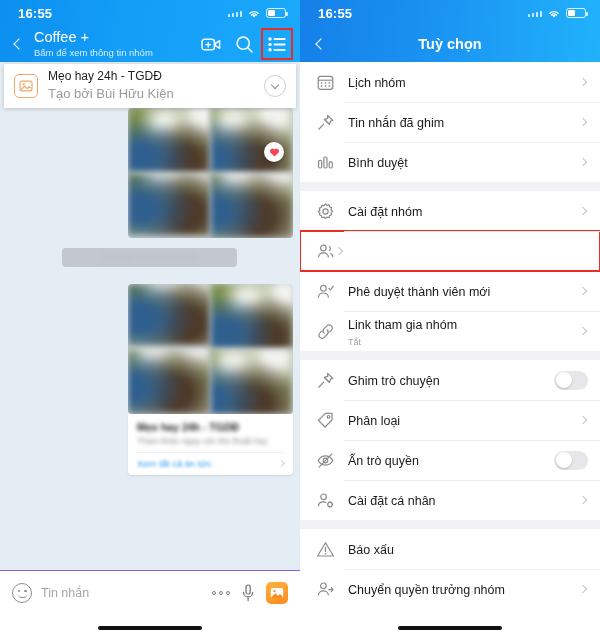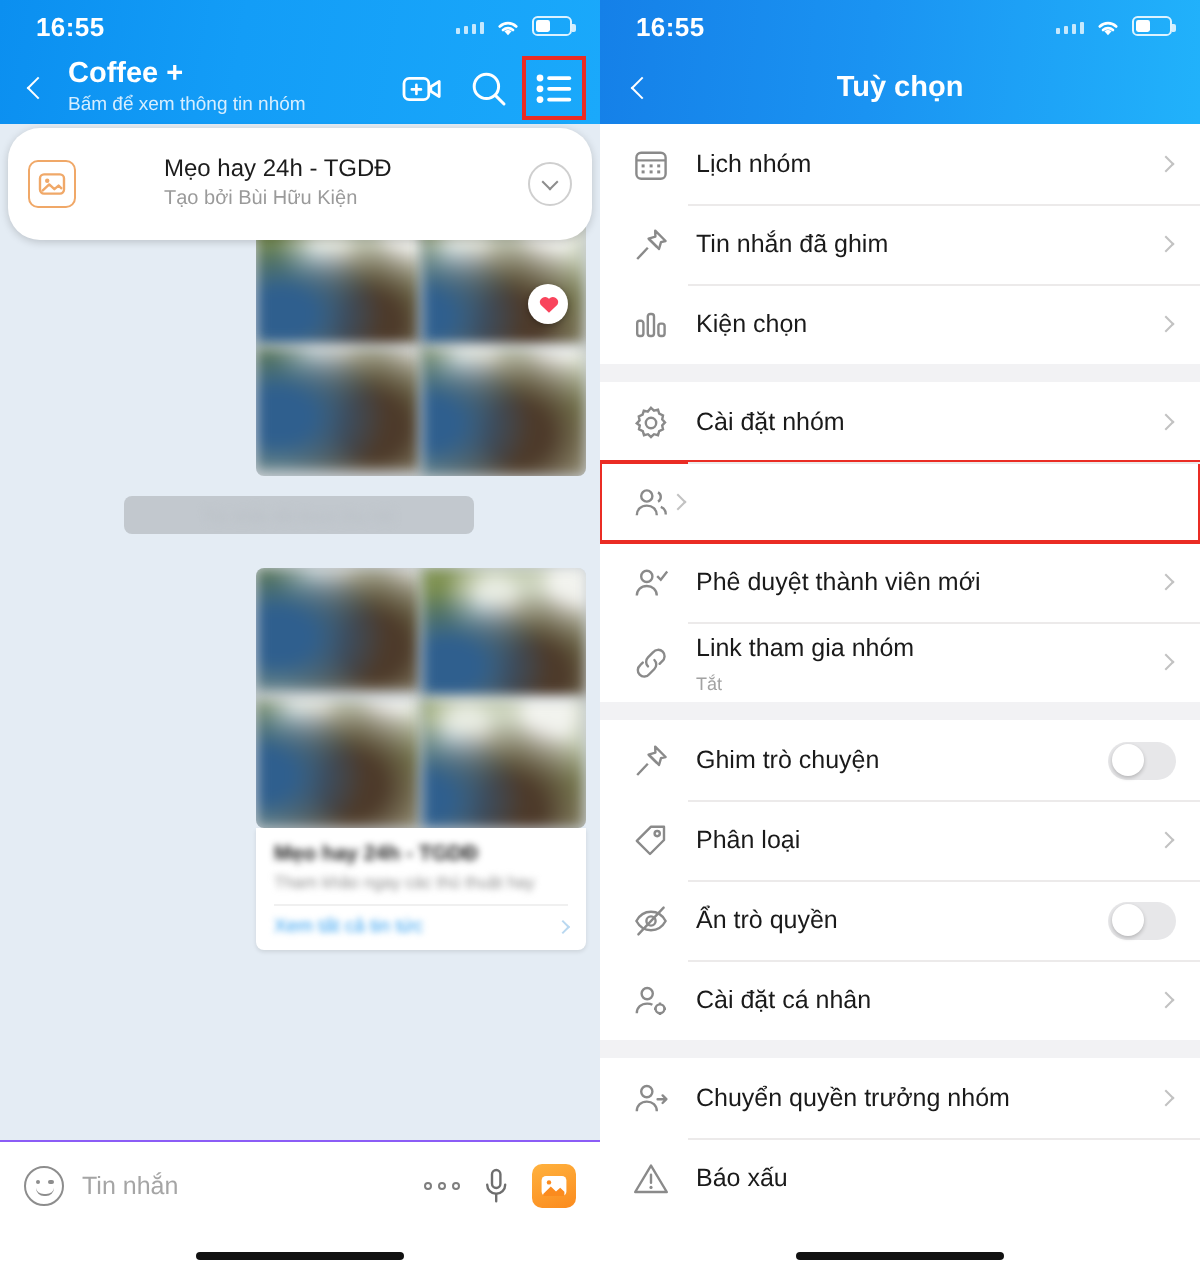--- a/index.html
+++ b/index.html
@@ -42,40 +42,40 @@
     height: 62px; position: relative;
   }
   .hdr-left .statusbar { }
   .hdr-left-bar { height: 36px; display: flex; align-items: center; padding: 0 8px 0 6px; }
   .back-chev {
     width: 26px; height: 30px; display:flex; align-items:center; justify-content:center;
     cursor: pointer;
   }
   .chev-l { width: 8px; height: 8px; border-left: 1.8px solid #fff; border-bottom: 1.8px solid #fff; transform: rotate(45deg); }
   .hdr-title-wrap { flex: 1; line-height: 1.05; padding-left: 2px; }
-  .hdr-title { color: #fff; font-size: 14.5px; font-weight: bold; }
+  .hdr-title { color: #fff; font-size: 14.5px; font-weight: normal; }
   .hdr-sub { color: #d6eeff; font-size: 9.5px; margin-top: 2px; }
   .hdr-icons { display: flex; align-items: center; gap: 11px; padding-right: 4px; }
   .hdr-ic { width: 22px; height: 22px; display:flex; align-items:center; justify-content:center; cursor:pointer; }
   .hl-box { outline: 2.5px solid #ea2c24; outline-offset: 3px; }
 
   
   .banner {
     position: absolute; left: 4px; right: 4px; top: 64px;
-    background: #fff; border-radius: 16px; height: 56px;
+    background: #fff; border-radius: 1px; height: 44px;
     display: flex; align-items: center; padding: 0 10px;
-    box-shadow: 0 1px 4px rgba(0,0,0,.18); z-index: 6; gap: 34px;
+    box-shadow: 0 1px 4px rgba(0,0,0,.18); z-index: 6;
   }
   .banner-ic {
     width: 24px; height: 24px; border: 1.4px solid #f0a868; border-radius: 5px;
     display:flex; align-items:center; justify-content:center; flex: 0 0 auto;
   }
   .banner-txt { flex: 1; padding-left: 10px; line-height: 1.25; }
   .banner-t { font-size: 12px; color: #1c1c1c; }
-  .banner-s { font-size: 10px; color: #9a9a9a; margin-top: 2px; }
+  .banner-s { font-size: 13px; color: #9a9a9a; margin-top: 2px; }
   .banner-chev {
     width: 22px; height: 22px; border: 1.2px solid #cfcfcf; border-radius: 50%;
     display:flex; align-items:center; justify-content:center; cursor:pointer;
   }
   .chev-d { width:6px; height:6px; border-right:1.4px solid #8d8d8d; border-bottom:1.4px solid #8d8d8d; transform: rotate(45deg); margin-top:-3px; }
 
   
   .chat-body { position: absolute; top: 62px; bottom: 69px; left:0; right:0; background:#e4ecf4; }
   .msg-grid {
     position: absolute; width: 165px; border-radius: 4px; overflow: hidden;
@@ -389,21 +389,21 @@
           <div class="opt-ic">
             <svg width="19" height="19" viewBox="0 0 19 19">
               <g stroke="#8a8a8a" stroke-width="1.2" fill="none">
                 <rect x="2.6" y="7.4" width="3.1" height="7.6" rx="1.2"></rect>
                 <rect x="7.9" y="4" width="3.1" height="11" rx="1.2"></rect>
                 <rect x="13.2" y="8.8" width="3.1" height="6.2" rx="1.2"></rect>
               </g>
             </svg>
           </div>
           <div class="opt-txt">
-            <div><span class="opt-label">Kiện chọn</span></div>
+            <div><span class="opt-label">Bình duyệt</span></div>
           </div>
           <div class="chev-r"></div>
         </div>
         <div class="grp-gap"></div>
         <div class="opt">
           <div class="opt-ic">
             <svg width="19" height="19" viewBox="0 0 19 19">
               <g stroke="#8a8a8a" stroke-width="1.2" fill="none">
                 <circle cx="9.5" cy="9.5" r="2.6"></circle>
                 <path d="M9.5 1.9 11 3.3l2-.5.6 2 1.9.9-.4 2 1.4 1.5-1.4 1.5.4 2-1.9.9-.6 2-2-.5-1.5 1.4-1.5-1.4-2 .5-.6-2-1.9-.9.4-2L2.4 9.7l1.4-1.5-.4-2 1.9-.9.6-2 2 .5z"></path>
@@ -519,42 +519,42 @@
           </div>
           <div class="opt-txt">
             <div><span class="opt-label">Cài đặt cá nhân</span></div>
           </div>
           <div class="chev-r"></div>
         </div>
         <div class="grp-gap"></div>
         <div class="opt">
           <div class="opt-ic">
             <svg width="19" height="19" viewBox="0 0 19 19">
-              <g stroke="#8a8a8a" stroke-width="1.2" fill="none">
-                <circle cx="7.4" cy="5.8" r="2.8"></circle>
-                <path d="M2.4 15.6c0-2.9 2.2-4.8 5-4.8s5 1.9 5 4.8"></path>
-                <path d="M12.8 9.6h4.2M15.3 7.7l1.9 1.9-1.9 1.9" stroke-linecap="round" stroke-linejoin="round"></path>
-              </g>
-            </svg>
-          </div>
-          <div class="opt-txt">
-            <div><span class="opt-label">Chuyển quyền trưởng nhóm</span></div>
-          </div>
-          <div class="chev-r"></div>
-        </div>
-        <div class="opt">
-          <div class="opt-ic">
-            <svg width="19" height="19" viewBox="0 0 19 19">
               <g stroke="#8a8a8a" stroke-width="1.2" fill="none" stroke-linejoin="round">
                 <path d="M9.5 2.8 17.4 16H1.6z"></path>
                 <path d="M9.5 7.4v4" stroke-linecap="round"></path>
                 <circle cx="9.5" cy="13.7" r=".8" fill="#8a8a8a" stroke="none"></circle>
               </g>
             </svg>
           </div>
           <div class="opt-txt">
             <div><span class="opt-label">Báo xấu</span></div>
           </div>
         </div>
+        <div class="opt">
+          <div class="opt-ic">
+            <svg width="19" height="19" viewBox="0 0 19 19">
+              <g stroke="#8a8a8a" stroke-width="1.2" fill="none">
+                <circle cx="7.4" cy="5.8" r="2.8"></circle>
+                <path d="M2.4 15.6c0-2.9 2.2-4.8 5-4.8s5 1.9 5 4.8"></path>
+                <path d="M12.8 9.6h4.2M15.3 7.7l1.9 1.9-1.9 1.9" stroke-linecap="round" stroke-linejoin="round"></path>
+              </g>
+            </svg>
+          </div>
+          <div class="opt-txt">
+            <div><span class="opt-label">Chuyển quyền trưởng nhóm</span></div>
+          </div>
+          <div class="chev-r"></div>
+        </div>
       </div>
     <div class="home-ind"></div>
   </div>
 </div>
 
 </body></html>

